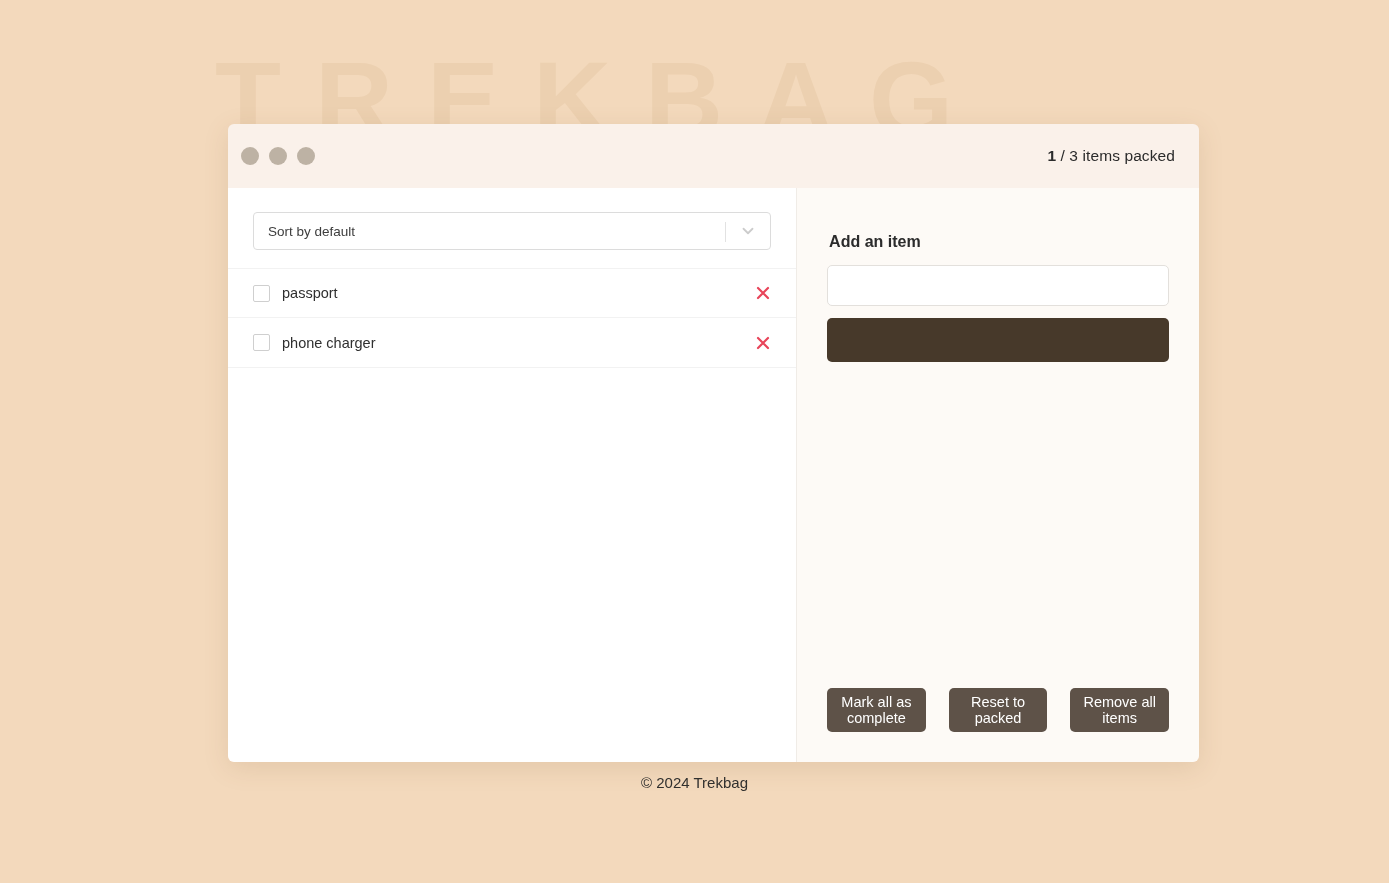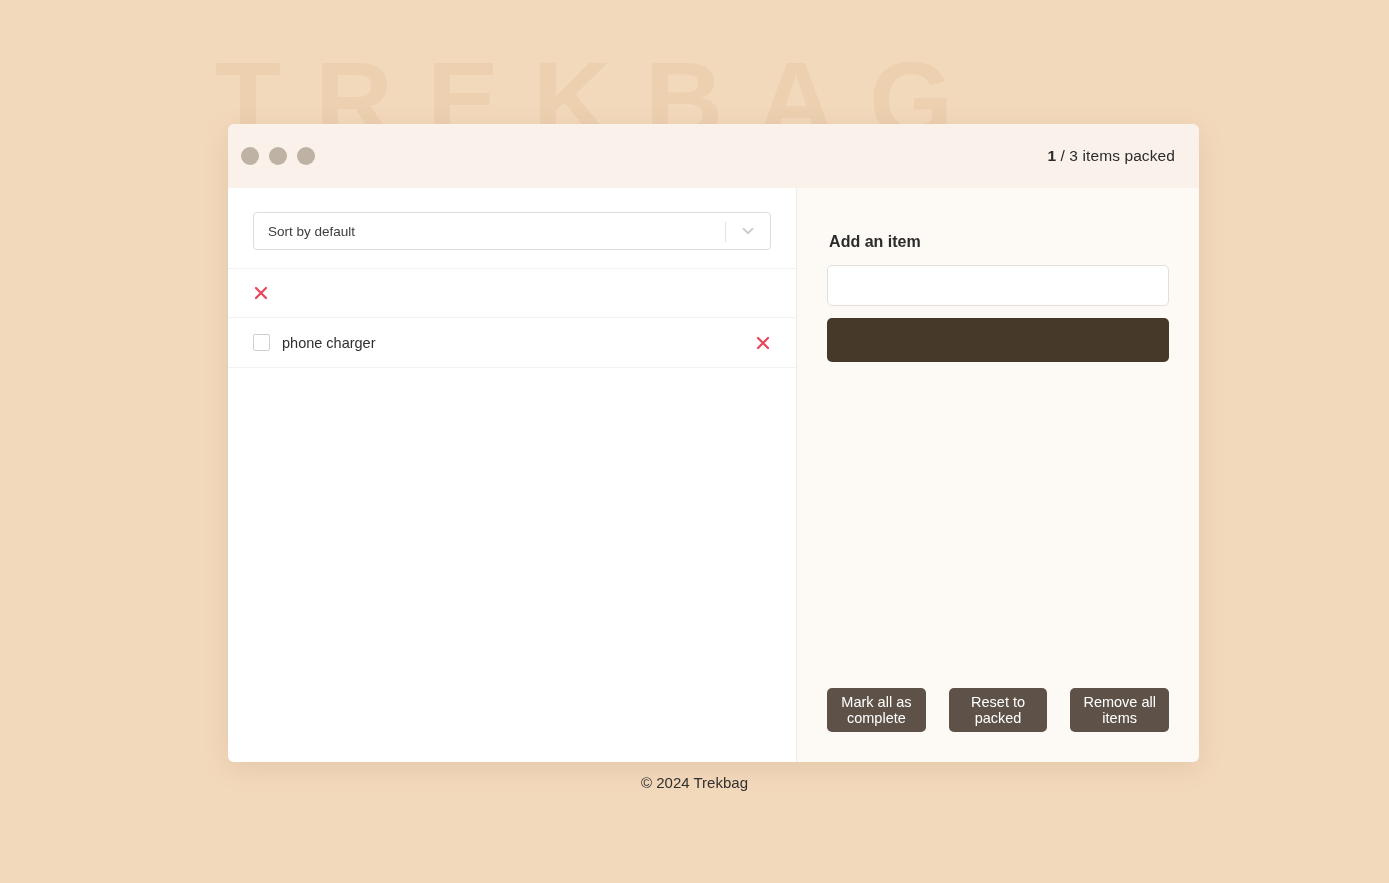--- a/index.html
+++ b/index.html
@@ -275,20 +275,24 @@
           <span class="chev">
             <svg width="18" height="18" viewBox="0 0 20 20" aria-hidden="true">
               <path d="M5 7.5 L10 12.5 L15 7.5" fill="none" stroke="#cccccc" stroke-width="2" stroke-linecap="round" stroke-linejoin="round"></path>
             </svg>
           </span>
         </div>
       </div>
 
       <ul class="item-list">
         <li class="item-row">
+          <div class="item-main">
+            <span class="cbox"></span>
+            <span class="item-label">passport</span>
+          </div>
           <button class="del-btn">
             <svg width="16" height="16" viewBox="0 0 16 16" aria-hidden="true">
               <path d="M3 3 L13 13 M13 3 L3 13" stroke="#e8455a" stroke-width="2.2" stroke-linecap="round"></path>
             </svg>
           </button>
         </li>
         <li class="item-row">
           <div class="item-main">
             <span class="cbox"></span>
             <span class="item-label">phone charger</span>

